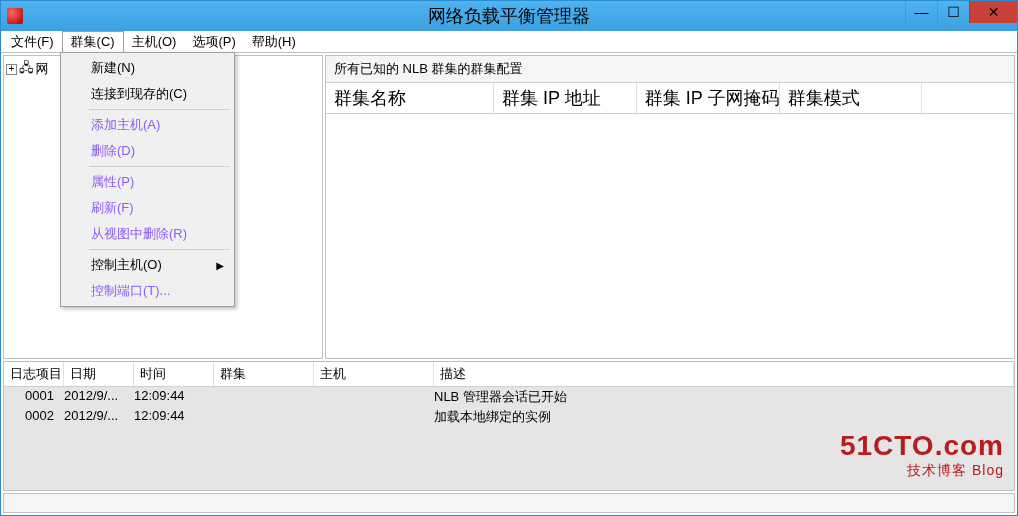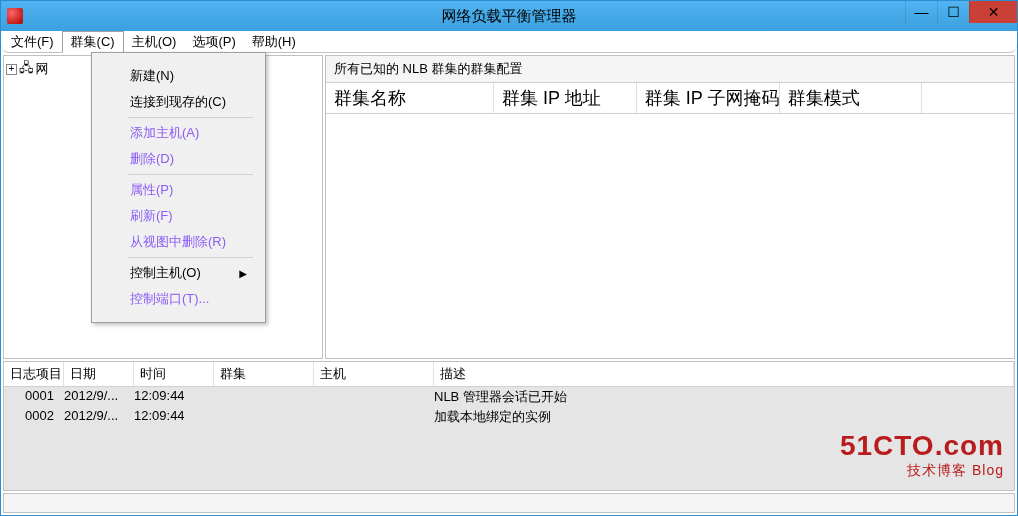--- a/index.html
+++ b/index.html
@@ -1,27 +1,27 @@
 <!DOCTYPE html>
 <html><head>
 <meta charset="utf-8">
 <style>
 * { box-sizing: border-box; margin: 0; padding: 0; font-family: "Microsoft YaHei", SimSun, Arial, sans-serif; font-size: 13px; }
 html, body { width: 1018px; height: 516px; overflow: hidden; background: #fff; }
 .window { width: 1018px; height: 516px; border: 1px solid #2a8dd4; display: flex; flex-direction: column; background: #fff; }
 .titlebar { height: 30px; background: linear-gradient(#4fb4f0,#3ca0e0); display: flex; align-items: center; color: #000; position: relative; }
 .titlebar .appicon { width: 16px; height: 16px; margin: 0 6px; background: radial-gradient(circle at 30% 30%, #ff6666, #aa0000); border-radius: 2px; }
-.titlebar .title { position: absolute; left: 0; right: 0; text-align: center; font-size: 15px; pointer-events: none; }
+.titlebar .title { position: absolute; left: 0; right: 0; text-align: center; font-size: 18px; pointer-events: none; }
 .titlebar .winbtns { margin-left: auto; display: flex; height: 100%; }
 .titlebar .winbtn { width: 32px; height: 22px; display: flex; align-items: center; justify-content: center; font-size: 14px; font-family: Arial; border-left: 1px solid rgba(0,0,0,0.1); cursor: pointer; }
 .titlebar .winbtn.close { background: #c84036; color: #000; width: 48px; }
-.menubar { height: 22px; background: #fff; border-bottom: 1px solid #c0c0c0; display: flex; align-items: stretch; padding-left: 2px; position: relative; z-index: 10; border-radius: 8px; }
+.menubar { height: 22px; background: #fff; border-bottom: 1px solid #c0c0c0; display: flex; align-items: stretch; padding-left: 2px; position: relative; z-index: 10; }
 .menuitem { padding: 2px 8px; display: flex; align-items: center; cursor: pointer; }
 .menuitem.active { background: #fff; border: 1px solid #a0a0a0; border-bottom: 1px solid #fff; margin-bottom: -1px; }
-.dropdown { position: absolute; top: 52px; left: 60px; width: 175px; background: #f0f0f0; border: 1px solid #a0a0a0; box-shadow: 2px 2px 4px rgba(0,0,0,0.25); z-index: 20; padding: 10px; margin-left: 31px; }
+.dropdown { position: absolute; top: 52px; left: 60px; width: 175px; background: #f0f0f0; border: 1px solid #a0a0a0; box-shadow: 2px 2px 4px rgba(0,0,0,0.25); z-index: 20; padding: 2px; }
 .dropdown .dditem { padding: 4px 24px 4px 28px; display: flex; align-items: center; cursor: pointer; position: relative; }
 .dropdown .dditem.disabled { color: #8b5cf6; cursor: default; }
 .dropdown .sep { height: 1px; background: #d0d0d0; margin: 2px 2px 2px 26px; }
 .dropdown .arrow { position: absolute; right: 8px; font-size: 10px; }
 .client { flex: 1; display: flex; flex-direction: column; }
 .upper { flex: 1; display: flex; min-height: 0; }
 .treepane { width: 320px; border: 1px solid #c0c0c0; margin: 2px; padding: 2px; background: #fff; overflow: hidden; }
 .treerow { display: flex; align-items: center; gap: 2px; font-size: 13px; }
 .treeplus { width: 11px; height: 11px; border: 1px solid #888; display: flex; align-items: center; justify-content: center; font-size: 10px; line-height: 1; background: #fff; }
 .rightpane { flex: 1; border: 1px solid #c0c0c0; margin: 2px 2px 2px 0; display: flex; flex-direction: column; background: #fff; min-width: 0; }

